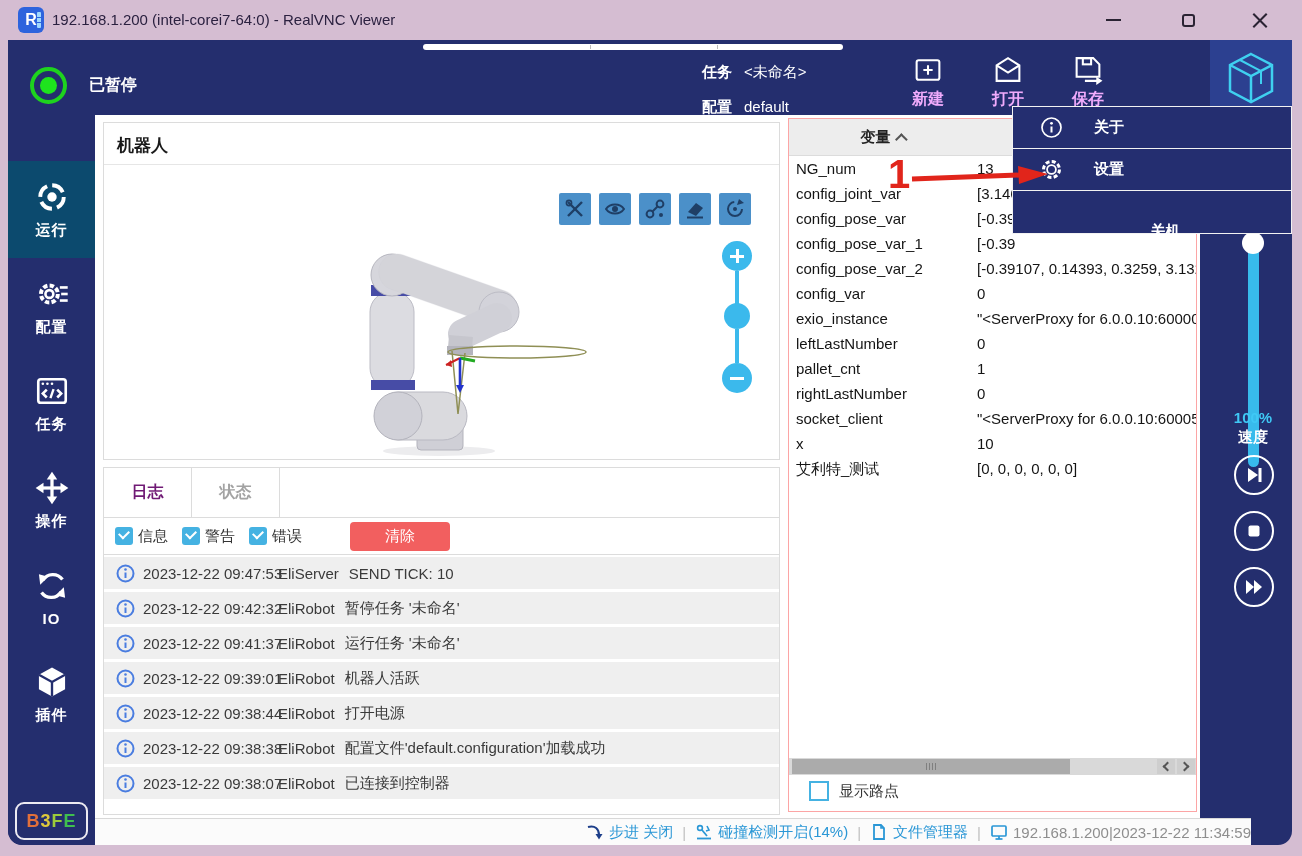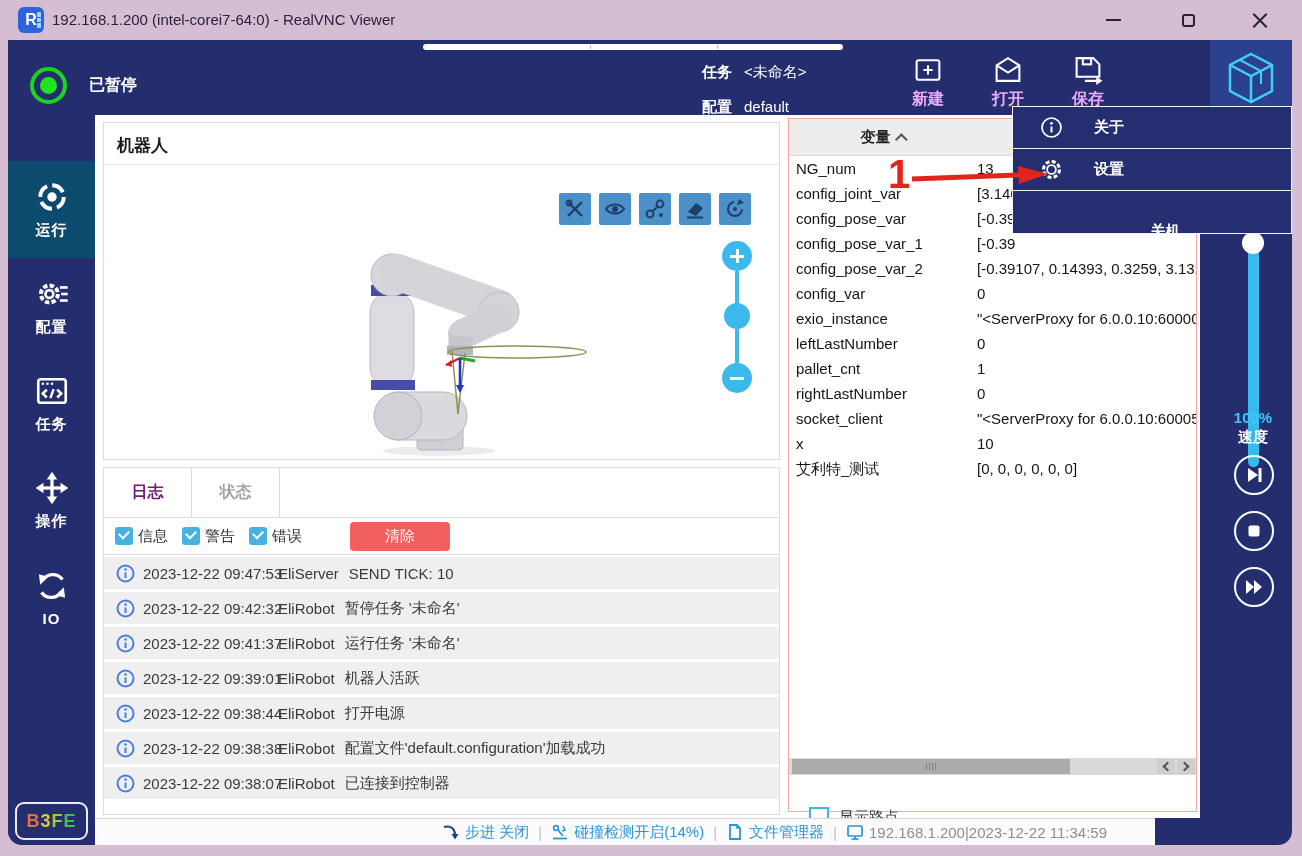--- a/index.html
+++ b/index.html
@@ -100,37 +100,37 @@
   .vr-name { position:absolute; left:7px; }
   .vr-val { position:absolute; left:188px; }
   .hscroll { position:absolute; left:0; top:639px; width:407px; height:17px; background:#d9d9d9; }
   .hthumb { position:absolute; left:3px; top:1px; width:278px; height:15px; background:#ababab; cursor:pointer; }
   .hthumb::after { content:""; position:absolute; left:134px; top:4px; width:11px; height:7px;
     background:repeating-linear-gradient(90deg,#7f7f7f 0 1px,transparent 1px 3px); }
   .harrow { position:absolute; top:1px; width:18px; height:15px; background:#cecece; display:flex; align-items:center; justify-content:center; cursor:pointer; }
   .harrow i { width:7px; height:7px; border-left:2px solid #555; border-bottom:2px solid #555; display:block; }
   .ha-left { left:368px; } .ha-left i { transform:rotate(45deg); margin-left:3px; }
   .ha-right { left:388px; } .ha-right i { transform:rotate(-135deg); margin-right:3px; }
-  .wp-row { position:absolute; left:10px; top:662px; display:flex; align-items:center;margin-top:26px; }
+  .wp-row { position:absolute; left:10px; top:662px; display:flex; align-items:center; }
   .wp-box { width:20px; height:20px; border:2px solid #45b2e2; background:#fff; cursor:pointer; }
   .wp-row span { font-size:15px; color:#333; margin-left:10px; }
 
   
   .right-strip { position:absolute; left:1192px; top:75px; width:92px; height:703px; background:#242e6e; }
   .sknob { position:absolute; left:42px; top:117px; width:22px; height:22px; background:#fff; border-radius:50%; z-index:10; cursor:pointer; }
   .strack { position:absolute; left:48px; top:126px; width:11px; height:226px; background:#38bbec; border-radius:6px; cursor:pointer; }
   .sp-pct { position:absolute; left:0; top:294px; width:106px; text-align:center; color:#3fc8f5; font-weight:bold; font-size:15px; }
   .sp-lbl { position:absolute; left:0; top:313px; width:106px; text-align:center; color:#fff; font-weight:bold; font-size:15px; }
   .pbtn { position:absolute; left:34px; width:40px; height:40px; border:2.5px solid #fff; border-radius:50%;
     display:flex; align-items:center; justify-content:center; cursor:pointer; }
   .pbtn svg { width:22px; height:22px; }
 
   
-  .statusbar { position:absolute; left:87px; top:778px; width:1060px; height:27px; background:#fbfbfb; border-top:1px solid #d8d8d8;
-    display:flex; align-items:center; justify-content:flex-end; padding-right:48px; font-size:15px; white-space:nowrap; }
+  .statusbar { position:absolute; left:87px; top:778px; width:1156px; height:27px; background:#fbfbfb; border-top:1px solid #d8d8d8;
+    display:flex; align-items:center; justify-content:flex-end; font-size:15px; white-space:nowrap; }
   .sb-item { display:flex; align-items:center; gap:5px; color:#2a97d6; }
   .sb-sep { color:#c0c0c0; margin:0 9px; }
   .sb-gray { color:#8e8e8e; }
   .sb-item svg { width:18px; height:18px; }
 
   
   .menu { position:absolute; left:1004px; top:66px; width:280px; height:128px; background:#242e70; border:1px solid #f2f2f2; z-index:40; }
   .menu-item { height:42px; border-bottom:1px solid #f2f2f2; display:flex; align-items:center; padding-left:27px; gap:31px; cursor:pointer; }
   .menu-item:last-child { border-bottom:none;flex-direction:column; }
   .menu-item span { color:#fff; font-size:15px; font-weight:bold; }
@@ -256,20 +256,28 @@
       <span>操作</span>
     </div>
     <div class="side-item">
       <svg viewBox="0 0 26 26">
           <path d="M21,8 A9,9 0 0 0 6,8.5" fill="none" stroke="#fff" stroke-width="2.5"></path>
           <polygon points="3,4 10,6 4,12" fill="#fff"></polygon>
           <path d="M5,18 A9,9 0 0 0 20,17.5" fill="none" stroke="#fff" stroke-width="2.5"></path>
           <polygon points="23,22 16,20 22,14" fill="#fff"></polygon>
         </svg>
       <span>IO</span>
+    </div>
+    <div class="side-item">
+      <svg viewBox="0 0 26 26">
+          <polygon points="13,2 23,7.5 23,18.5 13,24 3,18.5 3,7.5" fill="#fff"></polygon>
+          <polyline points="3,7.5 13,13 23,7.5" fill="none" stroke="#242e6e" stroke-width="1.8"></polyline>
+          <line x1="13" y1="13" x2="13" y2="24" stroke="#242e6e" stroke-width="1.8"></line>
+        </svg>
+      <span>插件</span>
     </div>
     <div class="logo-b3fe">
       <b>B</b>
         <b>3</b>
         <b>F</b>
         <b>E</b>
     </div>
   </div>
 
   <div class="content"></div>

